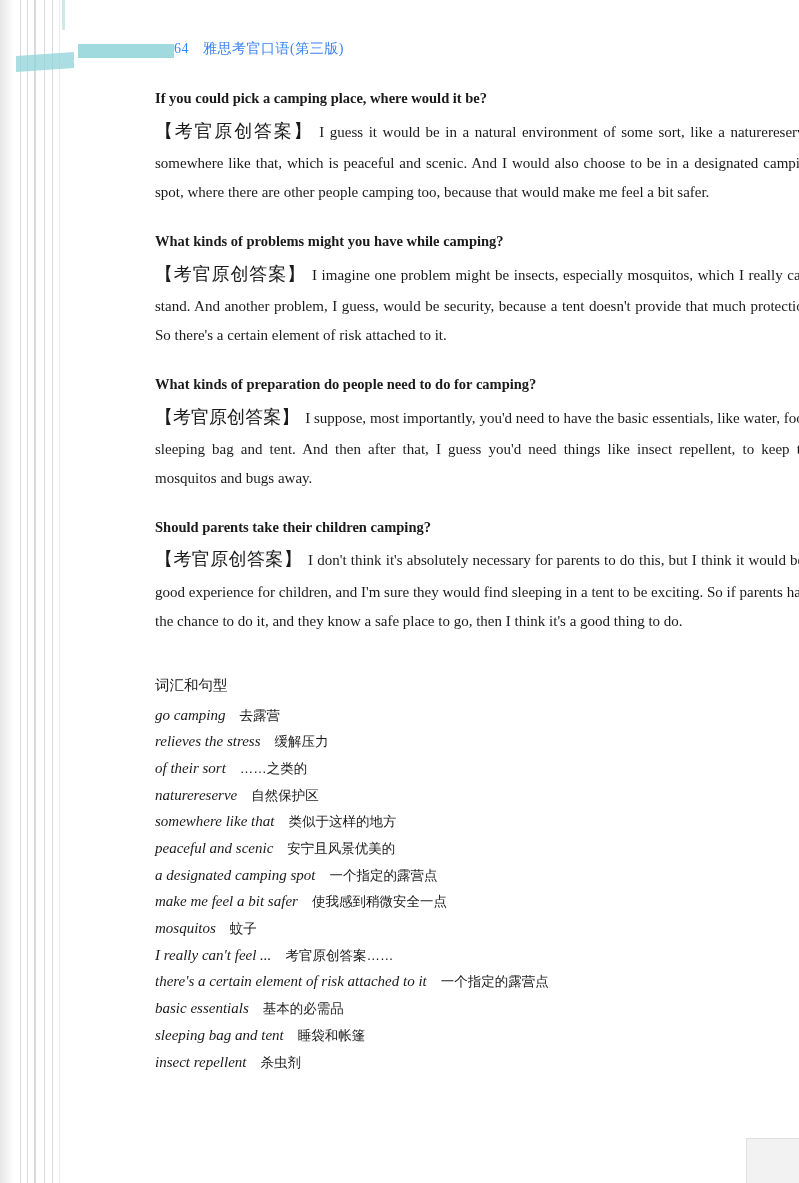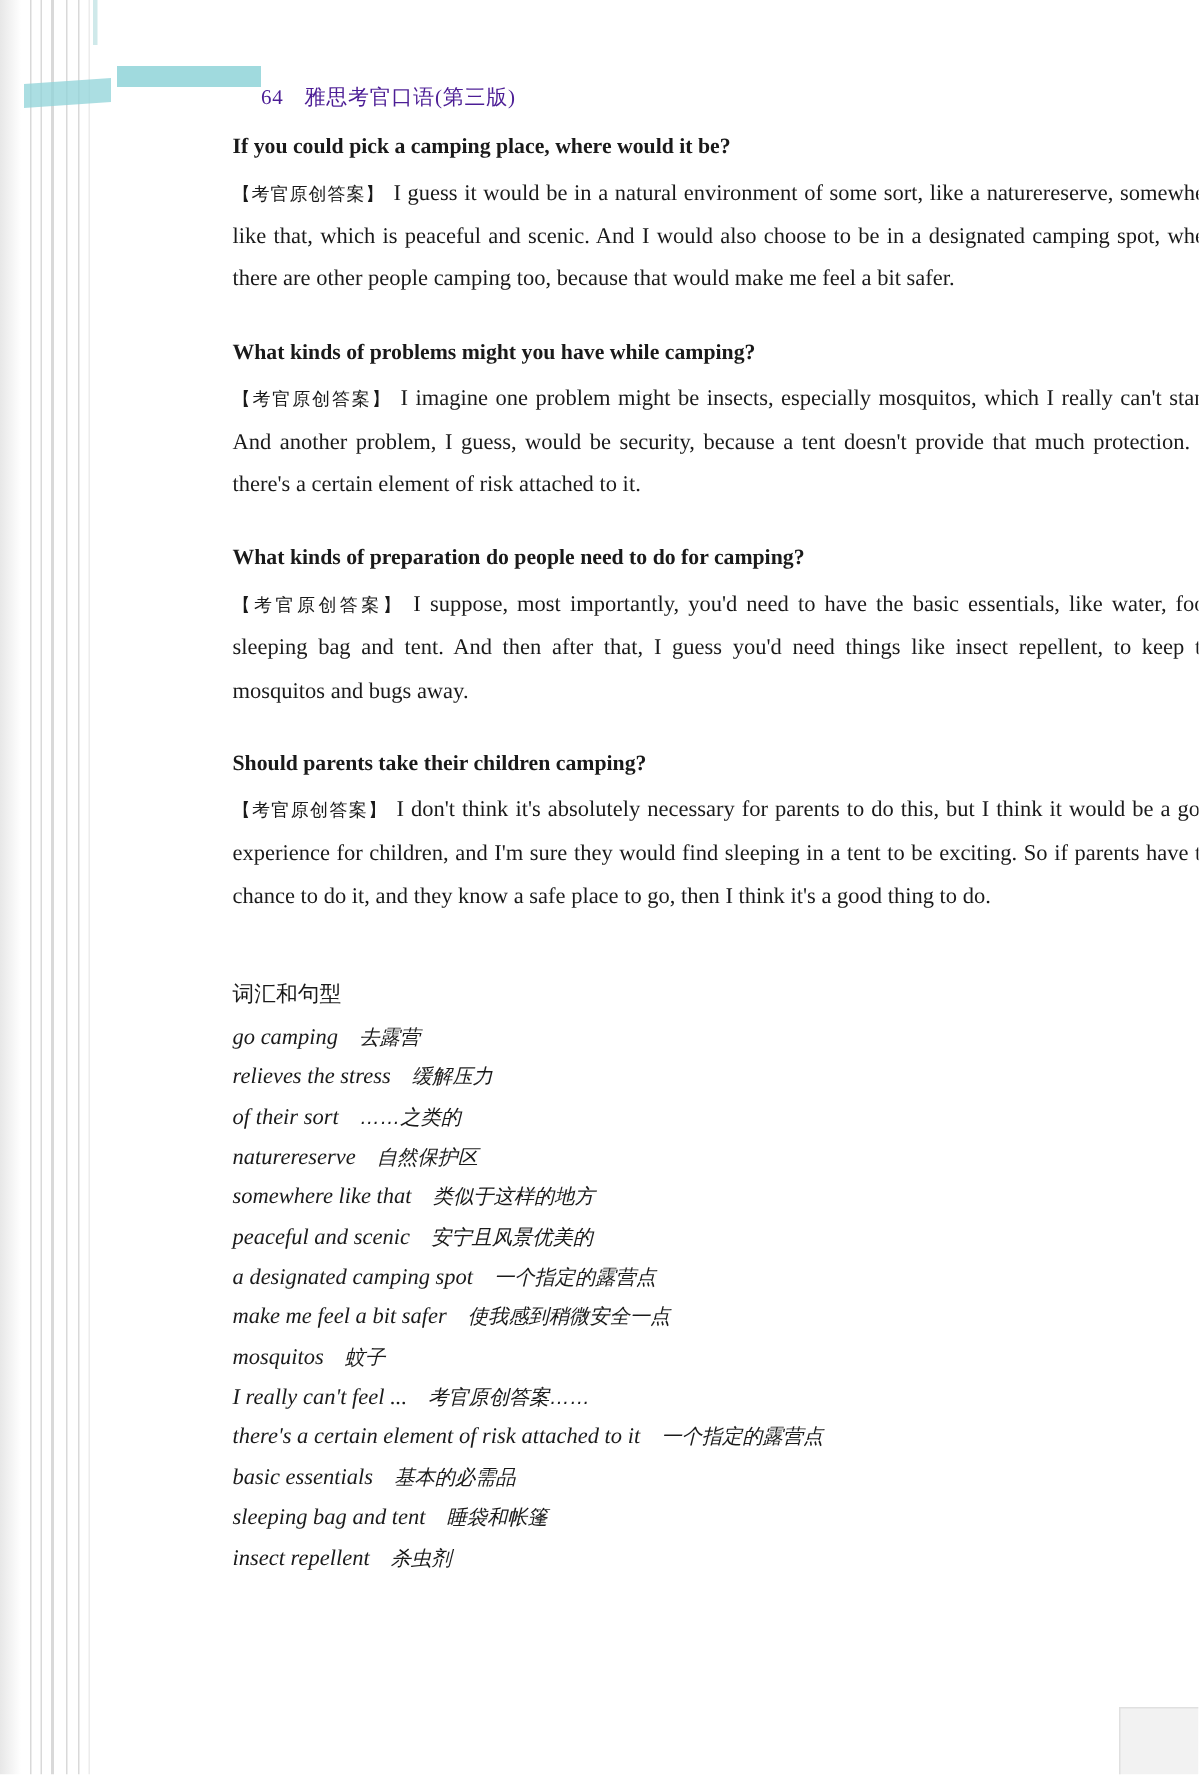--- a/index.html
+++ b/index.html
@@ -71,25 +71,25 @@
     left: -62px;
     width: 58px;
     height: 16px;
     background: #8fd3d8;
     opacity: .75;
     transform: skewY(-4deg);
   }
   .header-text {
     position: absolute;
     left: 96px;
-    top: 16px;
+    top: 0;
     font-family: "Liberation Serif", serif;
     font-size: 14px;
     letter-spacing: .5px;
-    color: #4c1d95;
+    color: #3b82f6;
     white-space: nowrap;
   }
   .page-num {
     margin-right: 10px;
   }
 
   
   .content {
     position: absolute;
     top: 88px;
@@ -110,21 +110,21 @@
   }
   .a-line {
     font-family: "Liberation Serif", serif;
     font-size: 15px;
     line-height: 1.92;
     text-align: justify;
     text-justify: inter-word;
   }
   .tag {
     font-family: Liberation Mono, monospace;
-    font-size: 12px;
+    font-size: 18px;
     letter-spacing: 0;
     margin-right: 6px;
   }
 
   
   .vocab {
     margin-top: 40px;
   }
   .vocab-title {
     font-family: "Liberation Sans", sans-serif;
@@ -138,21 +138,20 @@
     white-space: nowrap;
   }
   .vocab-en {
     font-family: "Liberation Serif", serif;
     font-style: italic;
   }
   .vocab-zh {
     font-family: "Liberation Sans", sans-serif;
     font-size: 13.5px;
     margin-left: 14px;
-    font-style: italic;
   }
 </style>
 </head>
 <body>
 
 <div class="scan-edge">
   <div class="scan-shadow"></div>
   <div class="scan-line" style="left:20px;  top:0;   width:1px; height:1183px;"></div>
   <div class="scan-line" style="left:27px;  top:0;   width:1px; height:1183px;"></div>
   <div class="scan-line" style="left:34px;  top:0;   width:2px; height:1183px;"></div>

